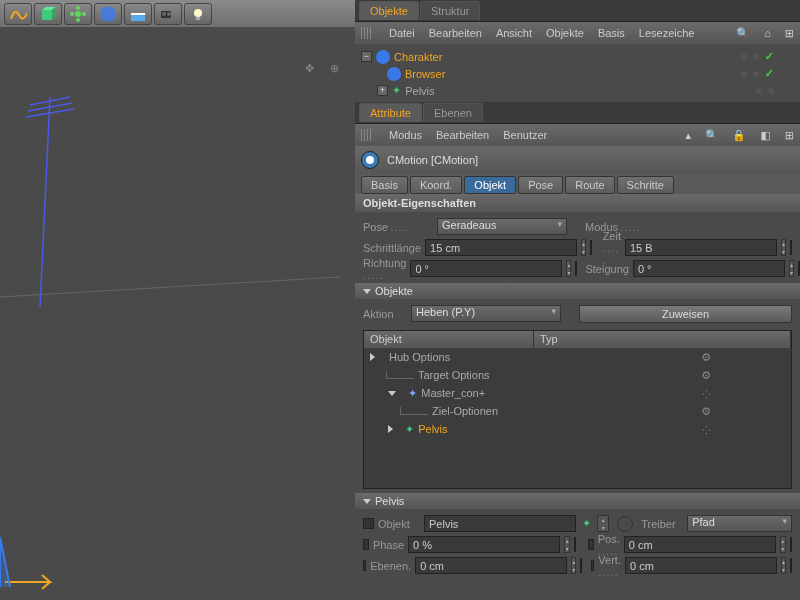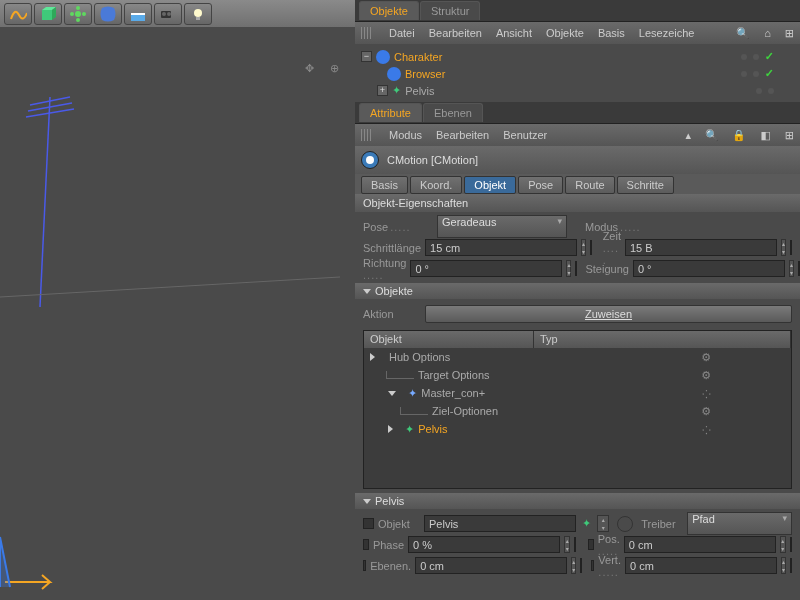--- a/index.html
+++ b/index.html
@@ -31,37 +31,37 @@
 .dot { width: 6px; height: 6px; border-radius: 50%; background: #555; }
 .chk { color: #3fd13f; font-weight: bold; }
 
 .attr-header { height: 28px; background: linear-gradient(#6a6a6a,#555); display: flex; align-items: center; padding: 0 6px; color: #ddd; gap: 8px; }
 .attr-header .round { width: 18px; height: 18px; border-radius: 50%; background: #3a7ab8; border: 1px solid #222; display:flex;align-items:center;justify-content:center;}
 
 .proptabs { display: flex; height: 20px; background: #5a5a5a; padding: 2px 6px 0; gap: 2px; }
 .ptab { padding: 2px 9px; background: linear-gradient(#707070,#5c5c5c); border: 1px solid #333; color: #ccc; border-radius: 2px; }
 .ptab.active { background: #3a6a9a; color: #fff; }
 
-.section-title { background: linear-gradient(#6a6a6a,#555); color: #ddd; padding: 3px 8px; font-weight: normal; }
+.section-title { background: linear-gradient(#6a6a6a,#555); color: #ddd; padding: 3px 8px; font-weight: bold; }
 .collapsible { background: linear-gradient(#6a6a6a,#555); color: #ddd; padding: 2px 8px; display:flex; align-items:center; gap:4px;}
 .tri { display:inline-block; width:0;height:0;border-left:5px solid #ccc;border-top:4px solid transparent;border-bottom:4px solid transparent;}
 .tri.down { border-left:4px solid transparent;border-right:4px solid transparent;border-top:5px solid #ccc;border-bottom:none;}
 
 .prop-grid { padding: 4px 8px; background: #4a4a4a; }
 .prow { display: flex; align-items: center; height: 21px; gap: 4px; }
 .plabel { color: #999; width: 70px; }
 .plabel.dots::after { content: " . . . . ."; letter-spacing: -1px; color: #777;}
 .pinput { background: #3a3a3a; border: 1px solid #222; color: #ccc; height: 17px; padding: 0 4px; flex: 0 0 62px; }
-.pselect { background: linear-gradient(#6a6a6a,#555); border: 1px solid #333; color: #ddd; height: 23px; padding: 0 4px; position: relative; }
+.pselect { background: linear-gradient(#6a6a6a,#555); border: 1px solid #333; color: #ddd; height: 17px; padding: 0 4px; position: relative; }
 .pselect::after { content: "▾"; position: absolute; right: 4px; color: #aaa; font-size:9px;}
 .spinner { width: 12px; height: 17px; background: #555; border: 1px solid #333; display:flex;flex-direction:column;}
 .spinner div{flex:1;font-size:6px;text-align:center;color:#aaa;}
 .slider { flex: 1; height: 15px; background: linear-gradient(#3a3a3a,#2a2a2a); border: 1px solid #222; position: relative; }
 .slider-fill { position:absolute;left:0;top:0;bottom:0;background:#888;}
-.pbtn { background: linear-gradient(#7a7a7a,#5a5a5a); border: 1px solid #333; color: #ddd; height: 18px; padding: 0 20px; border-radius: 2px; text-decoration: underline;}
+.pbtn { background: linear-gradient(#7a7a7a,#5a5a5a); border: 1px solid #333; color: #ddd; height: 18px; padding: 0 20px; border-radius: 2px;}
 
 .obj-list { background: #3c3c3c; border:1px solid #222; margin: 2px 8px 4px; }
 .obj-head { display:flex; background: linear-gradient(#6a6a6a,#555); height:17px;}
 .obj-head div { padding:2px 6px; color:#ccc; border-right:1px solid #333;}
 .obj-row { display:flex; align-items:center; height:18px; padding-left:6px; color:#aaa; gap:4px;}
 .obj-row.sel { color:#f5a623; }
 .gear { color:#888; font-size:11px; margin-left:auto; margin-right:80px;}
 
 .checkbox { width:11px; height:11px; background:#333; border:1px solid #222; display:inline-block;}
 </style>
@@ -270,20 +270,21 @@
   </div>
 
   <div class="collapsible">
       <span class="tri down"></span>
       <span>Objekte</span>
     </div>
 
   <div class="prop-grid">
     <div class="prow">
       <span class="plabel" style="width:44px">Aktion</span>
+      <span class="pselect" style="flex:0 0 150px">Heben (P.Y)</span>
       <span style="width:10px"></span>
       <button class="pbtn" style="flex:1">Zuweisen</button>
     </div>
   </div>
 
   <div class="obj-list">
     <div class="obj-head">
       <div style="flex:0 0 170px">Objekt</div>
       <div style="flex:1">Typ</div>
     </div>

